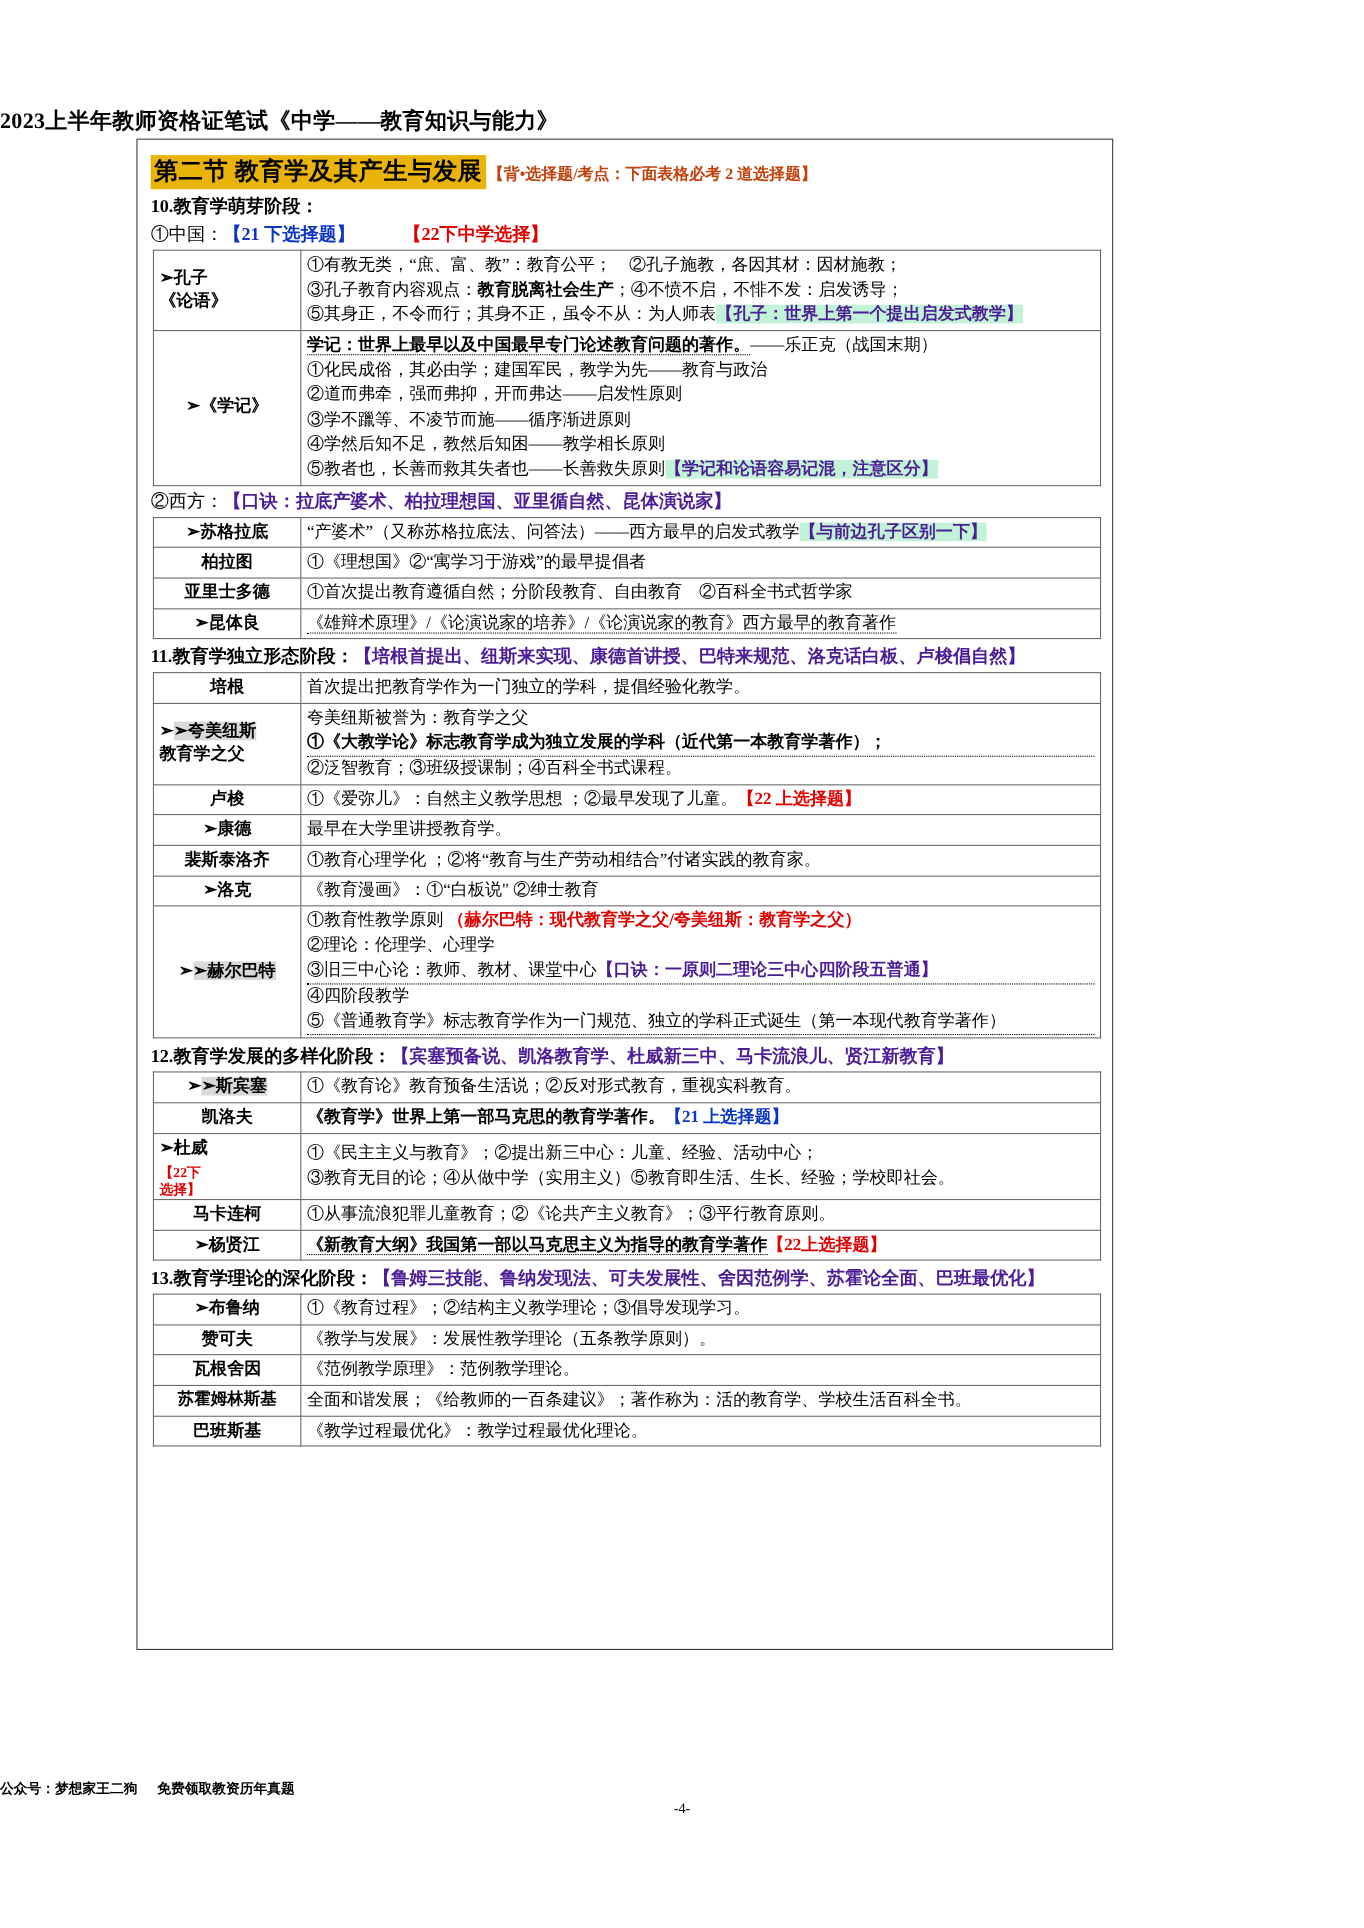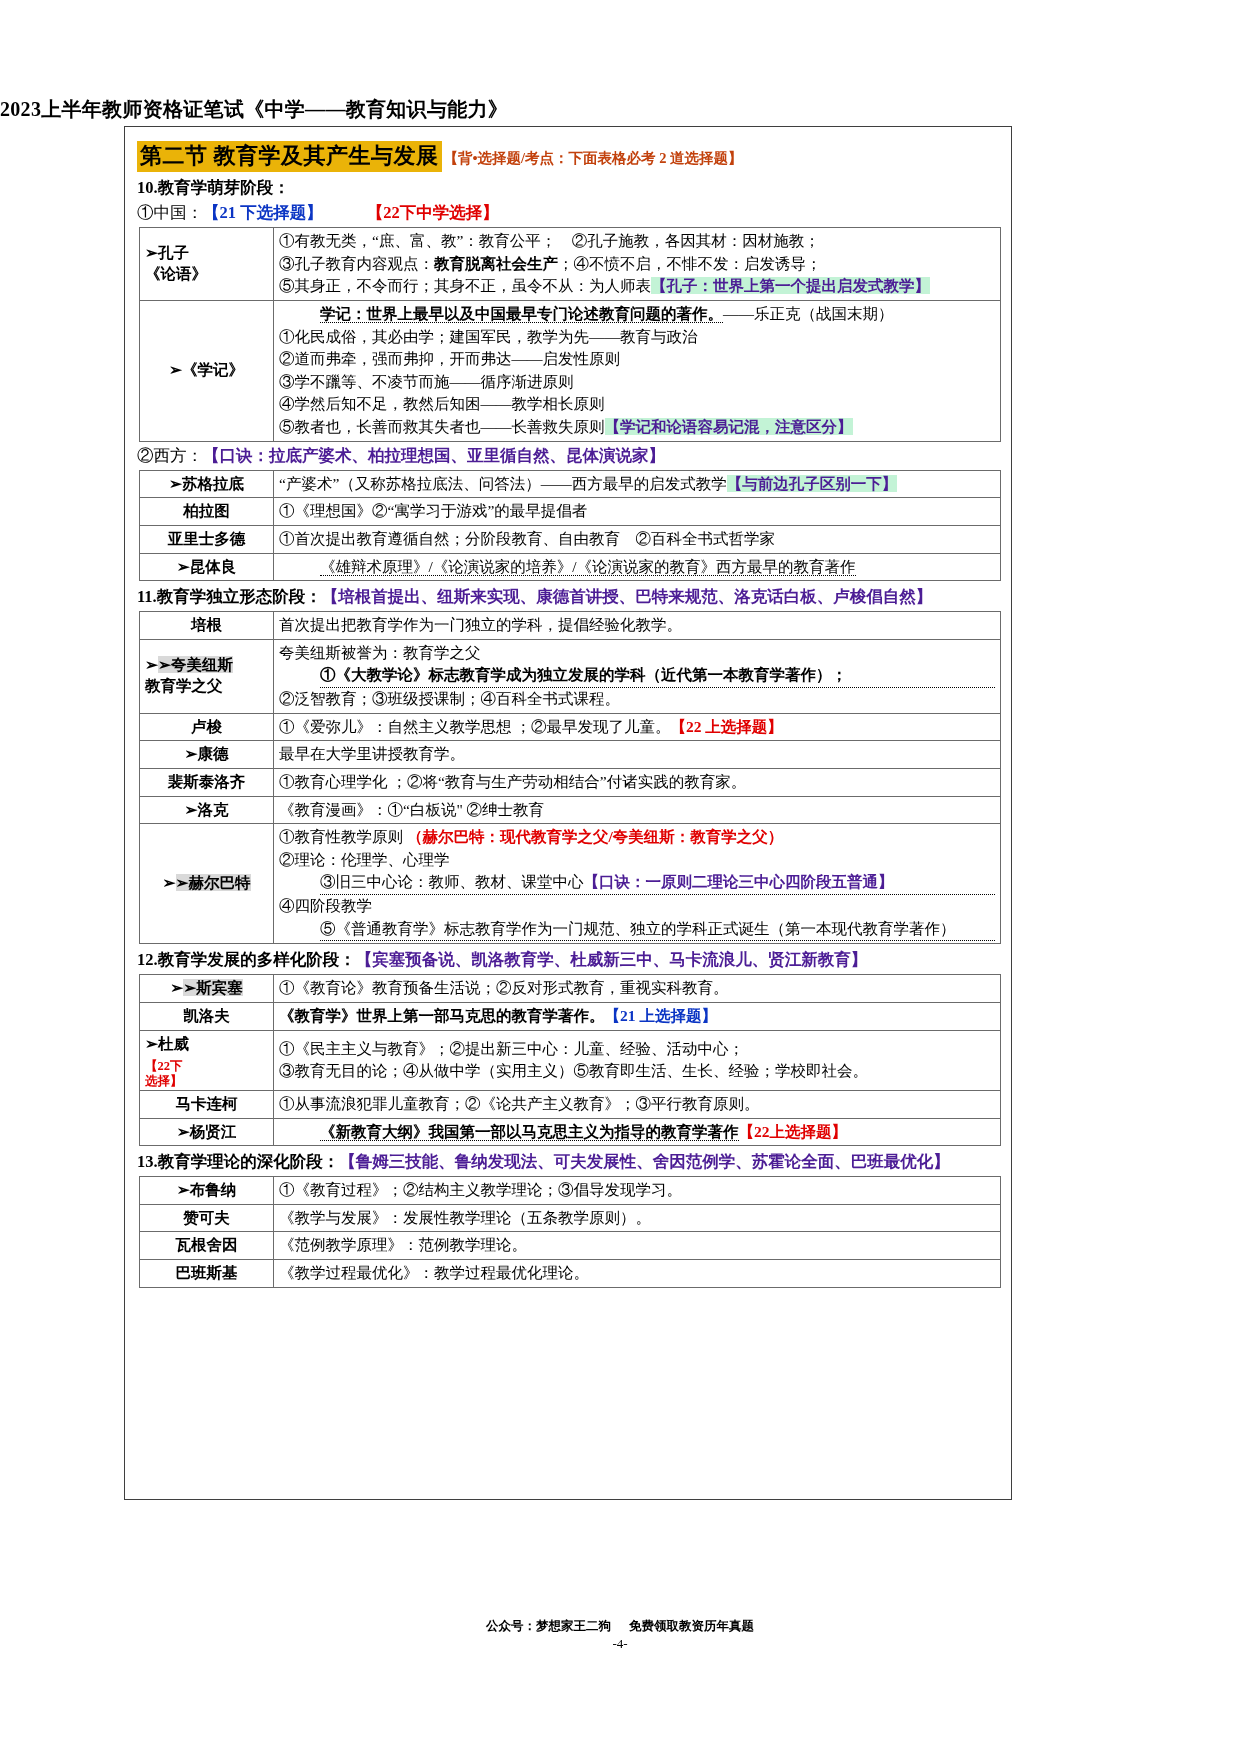--- a/index.html
+++ b/index.html
@@ -46,21 +46,21 @@
   .sec-title-note {
     font-size:14.5px; font-weight:bold; color:#c2410c;
     margin-left:2px;
   }
   .bold { font-weight:bold; }
   .blue  { color:#0b35c4; font-weight:bold; }
   .red   { color:#e00000; font-weight:bold; }
   .green { color:#4c1d95; font-weight:bold; }
   .hl-grey { background:#d9d9d9; }
   .hl-green { background:#c3f3d6; }
-  .underline-dot { border-bottom:1.6px dotted #000;margin-left:41px; }
+  .underline-dot { border-bottom:1.6px dotted #000; }
 
   .num-head { font-size:16.5px; font-weight:bold; margin:5px 0 3px 0; }
   .sub-head { font-size:16.5px; margin:3px 0 3px 0; }
   .spacer-l { display:inline-block; width:44px; }
 
   
   table.grid {
     border-collapse:collapse;
     width:862px;
     margin:2px 0 2px 2px;
@@ -86,21 +86,21 @@
 
   .lblstack { display:flex; flex-direction:column; align-items:flex-start; line-height:1.35; }
   .duwei-wrap { display:flex; align-items:flex-start; justify-content:center; gap:4px;flex-direction:column; }
   .duwei-tag { color:#e00000; font-weight:bold; font-size:12.5px; line-height:1.15; text-align:center; }
 
   
   .footer {
     position:absolute;
     left:0; width:1240px;
     top:1618px;
-    text-align:center;
+    text-align:left;
     font-size:12.5px;
     font-weight:bold;
   }
   .footer .f2 { margin-left:18px; }
   .pagenum {
     position:absolute; left:0; width:1240px; top:1636px;
     text-align:center; font-size:13px;
   }
 </style>
 </head>
@@ -281,20 +281,24 @@
       </tr>
       <tr>
         <td class="lbl">赞可夫</td>
         <td class="body">《教学与发展》：发展性教学理论（五条教学原则）。</td>
       </tr>
       <tr>
         <td class="lbl">瓦根舍因</td>
         <td class="body">《范例教学原理》：范例教学理论。</td>
       </tr>
       <tr>
+        <td class="lbl narrow">苏霍姆林斯基</td>
+        <td class="body">全面和谐发展；《给教师的一百条建议》；著作称为：活的教育学、学校生活百科全书。</td>
+      </tr>
+      <tr>
         <td class="lbl">巴班斯基</td>
         <td class="body">《教学过程最优化》：教学过程最优化理论。</td>
       </tr>
     </tbody>
       </table>
 
   </div>
 
   <div class="footer">
     <span>公众号：梦想家王二狗</span><span class="f2">免费领取教资历年真题</span>

